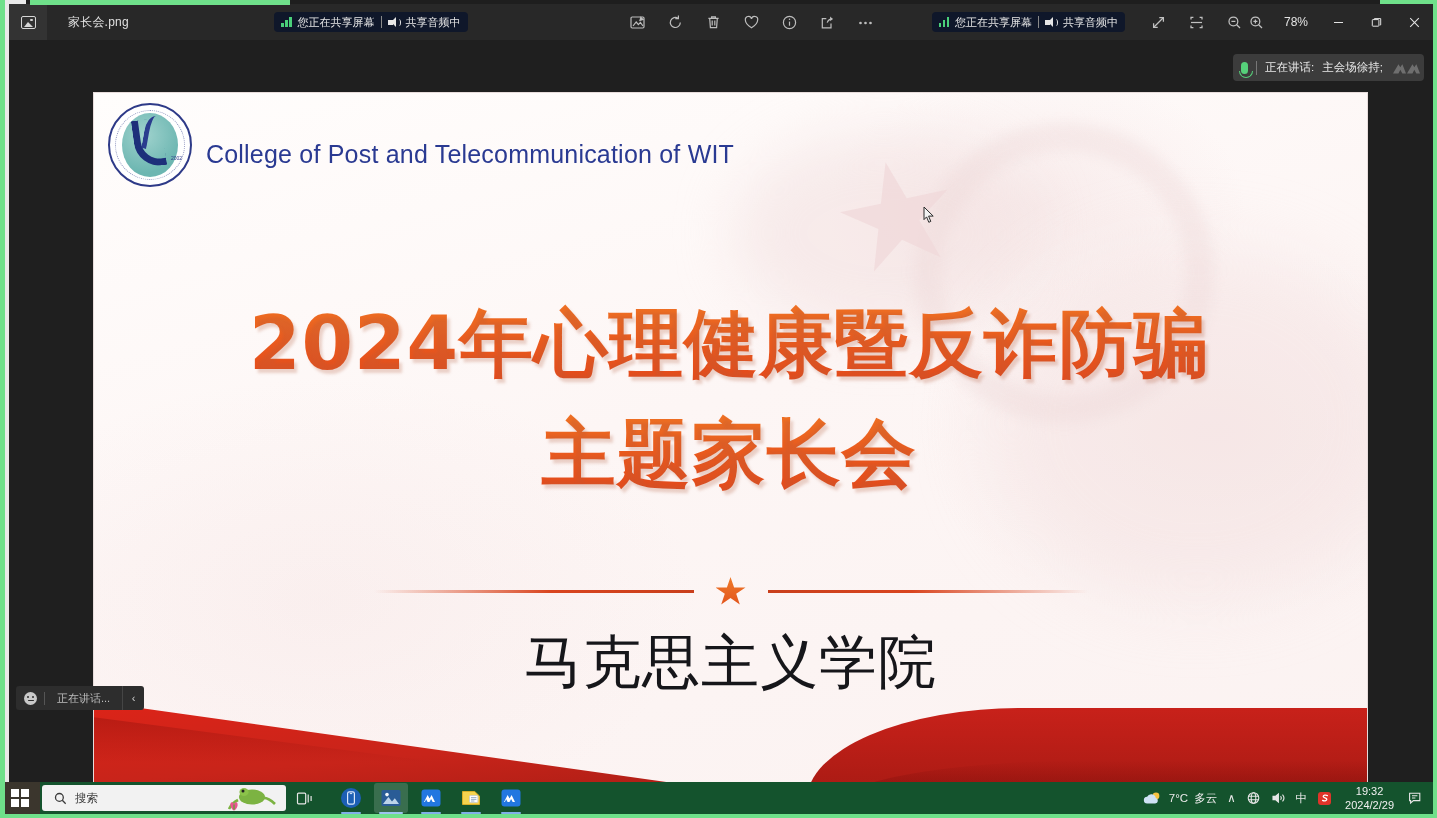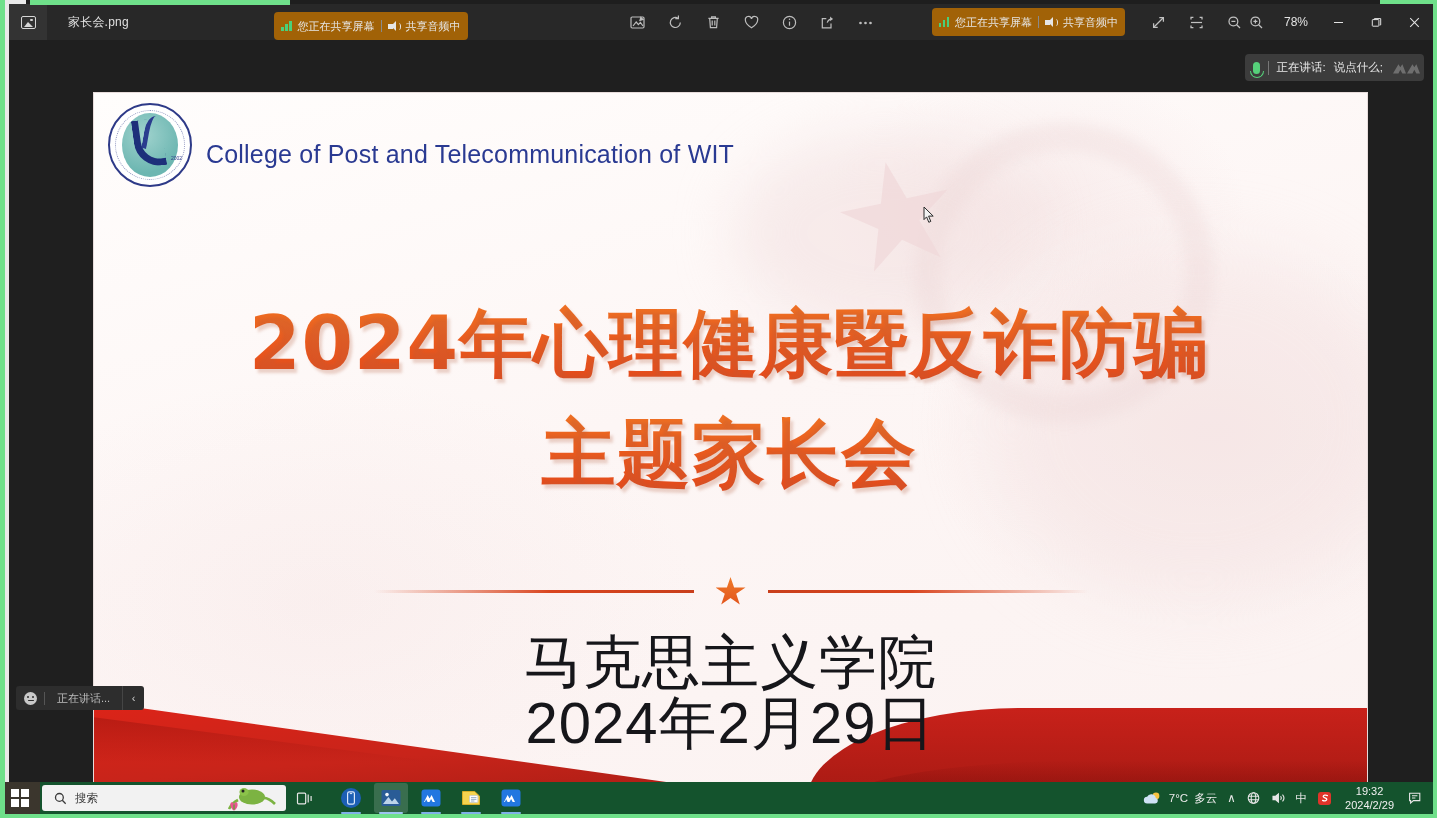--- a/index.html
+++ b/index.html
@@ -76,23 +76,23 @@
   .filename {
     color: #e0e0e0;
     font-size: 12px;
     margin-left: 21px;
     letter-spacing: .2px;
     white-space: nowrap;
   }
 
   .share-pill {
     display: inline-flex; align-items: center;
-    background: #a16207;
+    background: #0f172a;
     border-radius: 4px;
-    height: 28px;
+    height: 20px;
     padding: 0 7px;
     gap: 6px;
     color: #e6e6e6;
     font-size: 11px;
     white-space: nowrap;
   }
   .share-pill .divider { width:1px; height:12px; background:#8a8a8a; }
   .bars { display:flex; align-items:flex-end; gap:1.5px; height:10px; }
   .bars i { display:block; width:2.5px; background:#4ad07a; }
   .bars i:nth-child(1){height:4px;} .bars i:nth-child(2){height:7px;} .bars i:nth-child(3){height:10px;}
@@ -605,21 +605,21 @@
         </div>
       </div>
     </div>
 
     <div class="stage">
 
       <div class="speaker-overlay">
         <span class="mic"></span>
         <span class="sp-div"></span>
         <span class="sp-text">正在讲话:</span>
-        <span class="sp-text">说点什么;</span>
+        <span class="sp-text">主会场徐持;</span>
         <span class="sp-logo">
             <span></span>
             <span></span>
           </span>
       </div>
 
       <div class="comment-bar">
         <span class="cb-emoji"></span>
         <span class="cb-div"></span>
         <span class="cb-ph">正在讲话...</span>
@@ -658,21 +658,20 @@
         </div>
 
         <div class="divider-row">
           <div class="div-line"></div>
           <div class="div-star"></div>
           <div class="div-line right"></div>
         </div>
 
         <div class="subtitle-block">
           <div class="sub-line">马克思主义学院</div>
-          <div class="sub-line">2024年2月29日</div>
         </div>
       </div>
 
       <div class="cursor">
         <svg width="12" height="18" viewBox="0 0 12 18">
           <path d="M1 1l9.2 9.1H5.6l2.2 5.3-2 .9-2.2-5.4L1 13.6z" fill="#f2f2f2" stroke="#2b2b2b" stroke-width="1"></path>
         </svg>
       </div>
     </div>
   </div>

